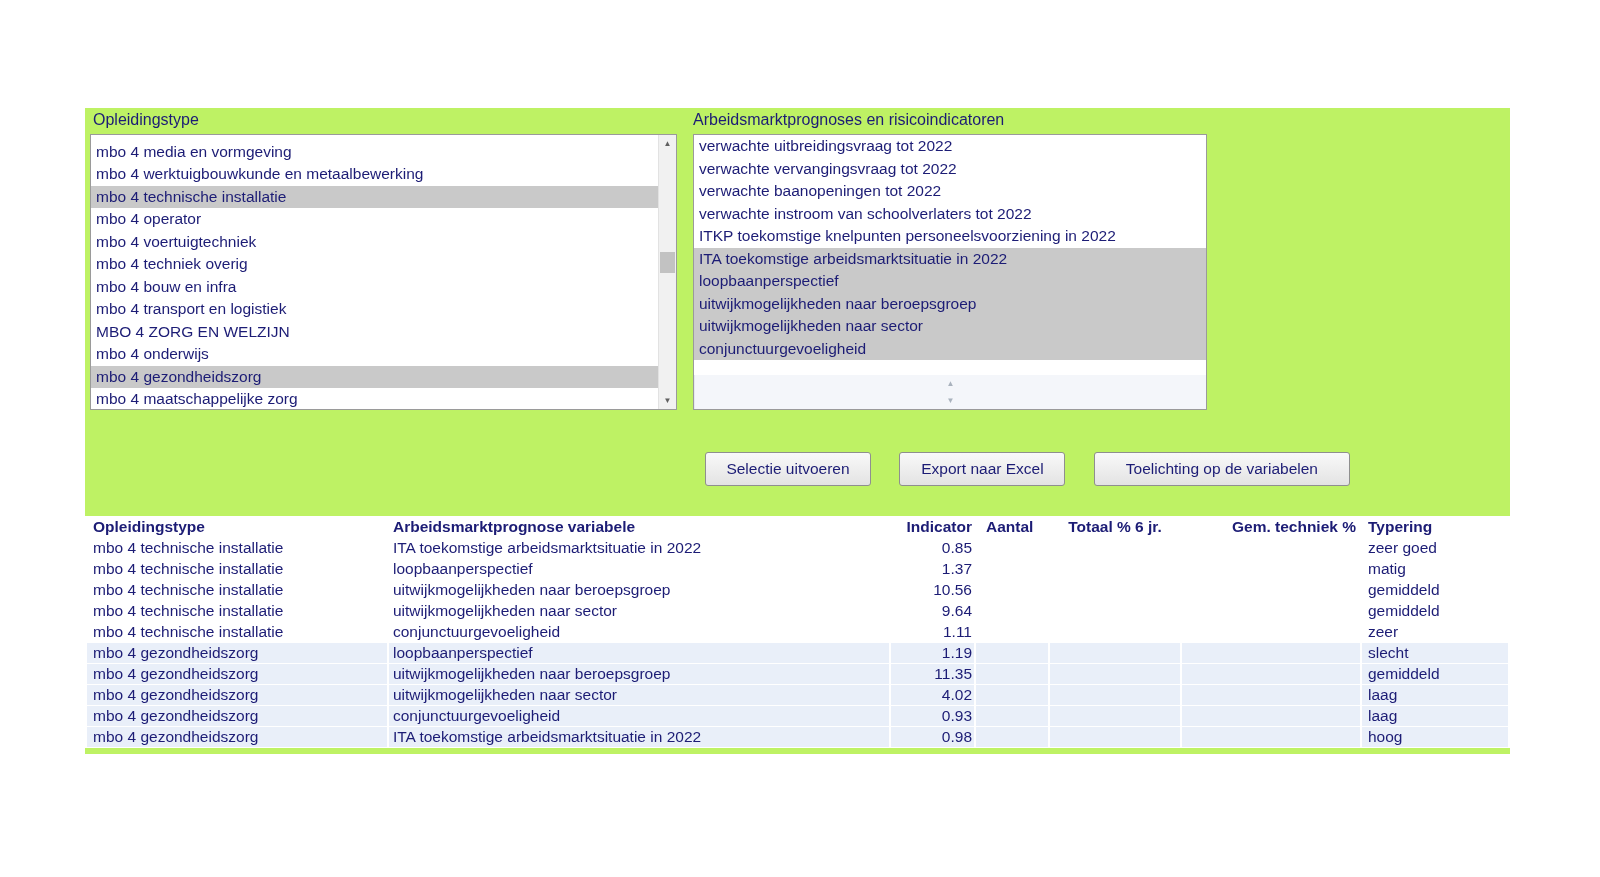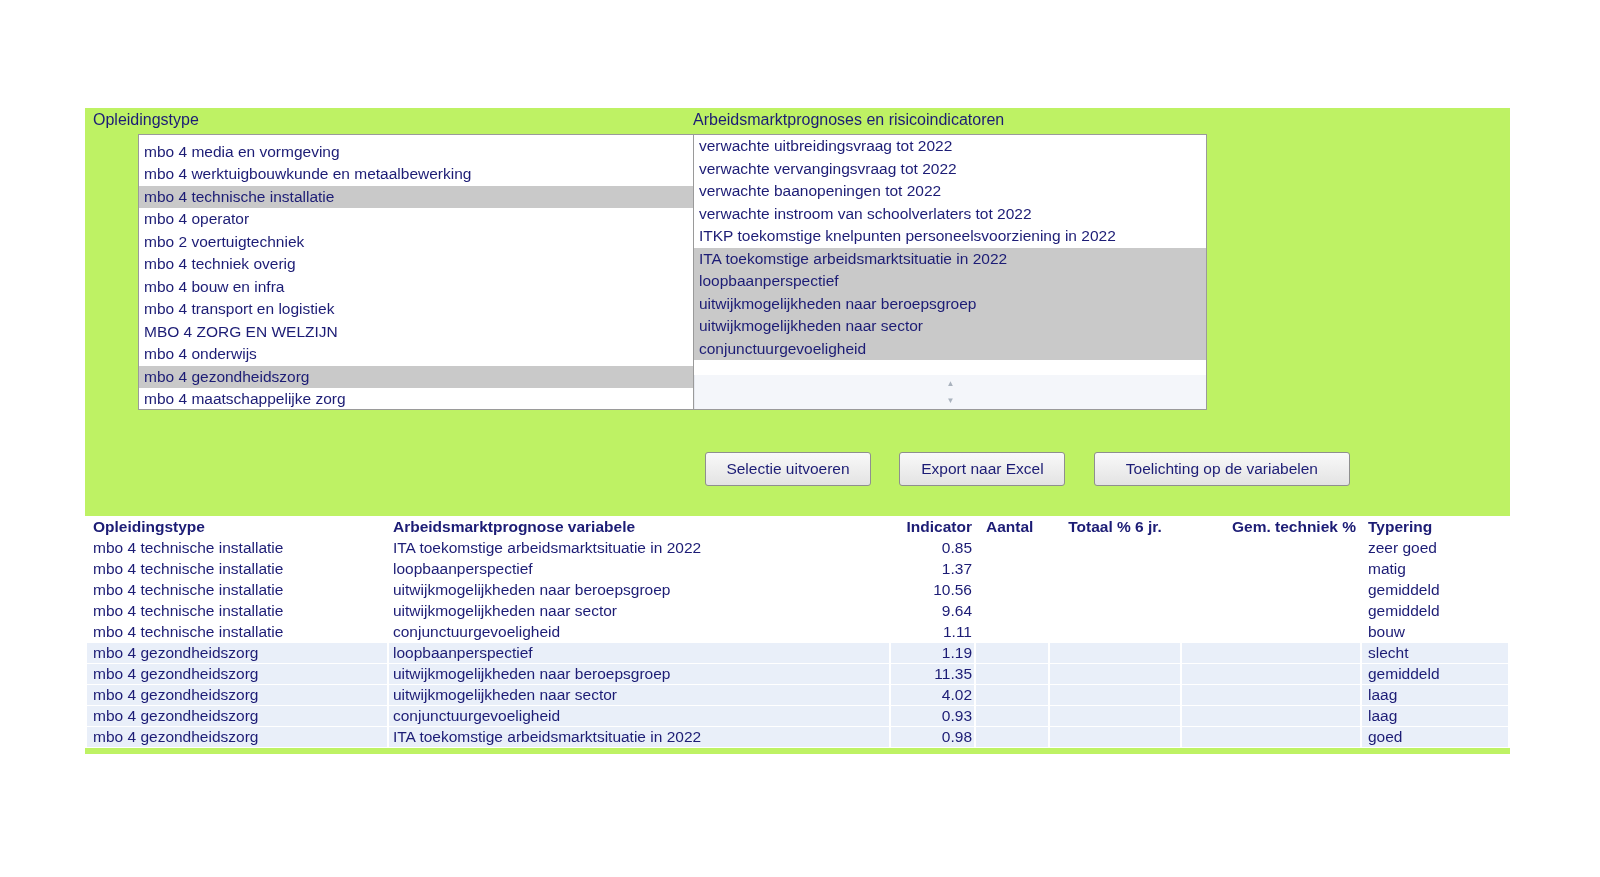--- a/index.html
+++ b/index.html
@@ -15,21 +15,21 @@
   .lb-label{
     position:absolute;top:3px;font-size:16px;color:#1c1c75;
   }
   #label-left{left:8px;}
   #label-right{left:608px;}
 
   .listbox{
     position:absolute;top:26px;height:274px;background:#ffffff;
     border:1px solid #9a9a9a;display:flex;overflow:hidden;
   }
-  #listbox-left{left:5px;width:585px;margin-left:48px;}
+  #listbox-left{left:5px;width:585px;}
   #listbox-right{left:608px;width:512px;flex-direction:column;}
   .lb-items{flex:1 1 auto;overflow:hidden;position:relative;}
   .lb-item{
     font-size:15.5px;line-height:22.5px;height:22.5px;white-space:nowrap;
     padding-left:5px;color:#1c1c75;cursor:default;overflow:hidden;
   }
   .lb-item.selected{background:#c9c9c9;}
   .lb-item.clip-top{margin-top:-17px;}
 
   .lb-scrollbar{
@@ -87,21 +87,21 @@
 
   <div class="lb-label" id="label-right">Arbeidsmarktprognoses en risicoindicatoren</div>
 
   <div class="listbox" id="listbox-left">
     <div class="lb-items" id="items-left">
         <div class="lb-item clip-top">MBO 4 TECHNIEK</div>
         <div class="lb-item">mbo 4 media en vormgeving</div>
         <div class="lb-item">mbo 4 werktuigbouwkunde en metaalbewerking</div>
         <div class="lb-item selected">mbo 4 technische installatie</div>
         <div class="lb-item">mbo 4 operator</div>
-        <div class="lb-item">mbo 2 voertuigtechniek</div>
+        <div class="lb-item">mbo 4 voertuigtechniek</div>
         <div class="lb-item">mbo 4 techniek overig</div>
         <div class="lb-item">mbo 4 bouw en infra</div>
         <div class="lb-item">mbo 4 transport en logistiek</div>
         <div class="lb-item">MBO 4 ZORG EN WELZIJN</div>
         <div class="lb-item">mbo 4 onderwijs</div>
         <div class="lb-item selected">mbo 4 gezondheidszorg</div>
         <div class="lb-item">mbo 4 maatschappelijke zorg</div>
       </div>
     <div class="lb-scrollbar">
       <div class="lb-arrow">▲</div>
@@ -196,21 +196,21 @@
           <td class="c5"></td>
           <td class="c6">gemiddeld</td>
         </tr>
         <tr class="row-a">
           <td class="c0">mbo 4 technische installatie</td>
           <td class="c1">conjunctuurgevoeligheid</td>
           <td class="c2">1.11</td>
           <td class="c3"></td>
           <td class="c4"></td>
           <td class="c5"></td>
-          <td class="c6">bouw</td>
+          <td class="c6">zeer</td>
         </tr>
         <tr class="row-b">
           <td class="c0">mbo 4 gezondheidszorg</td>
           <td class="c1">loopbaanperspectief</td>
           <td class="c2">1.19</td>
           <td class="c3"></td>
           <td class="c4"></td>
           <td class="c5"></td>
           <td class="c6">slecht</td>
         </tr>
@@ -241,18 +241,18 @@
           <td class="c5"></td>
           <td class="c6">laag</td>
         </tr>
         <tr class="row-b">
           <td class="c0">mbo 4 gezondheidszorg</td>
           <td class="c1">ITA toekomstige arbeidsmarktsituatie in 2022</td>
           <td class="c2">0.98</td>
           <td class="c3"></td>
           <td class="c4"></td>
           <td class="c5"></td>
-          <td class="c6">goed</td>
+          <td class="c6">hoog</td>
         </tr>
       </tbody>
   </table>
 
 </div>
 
 </body></html>

